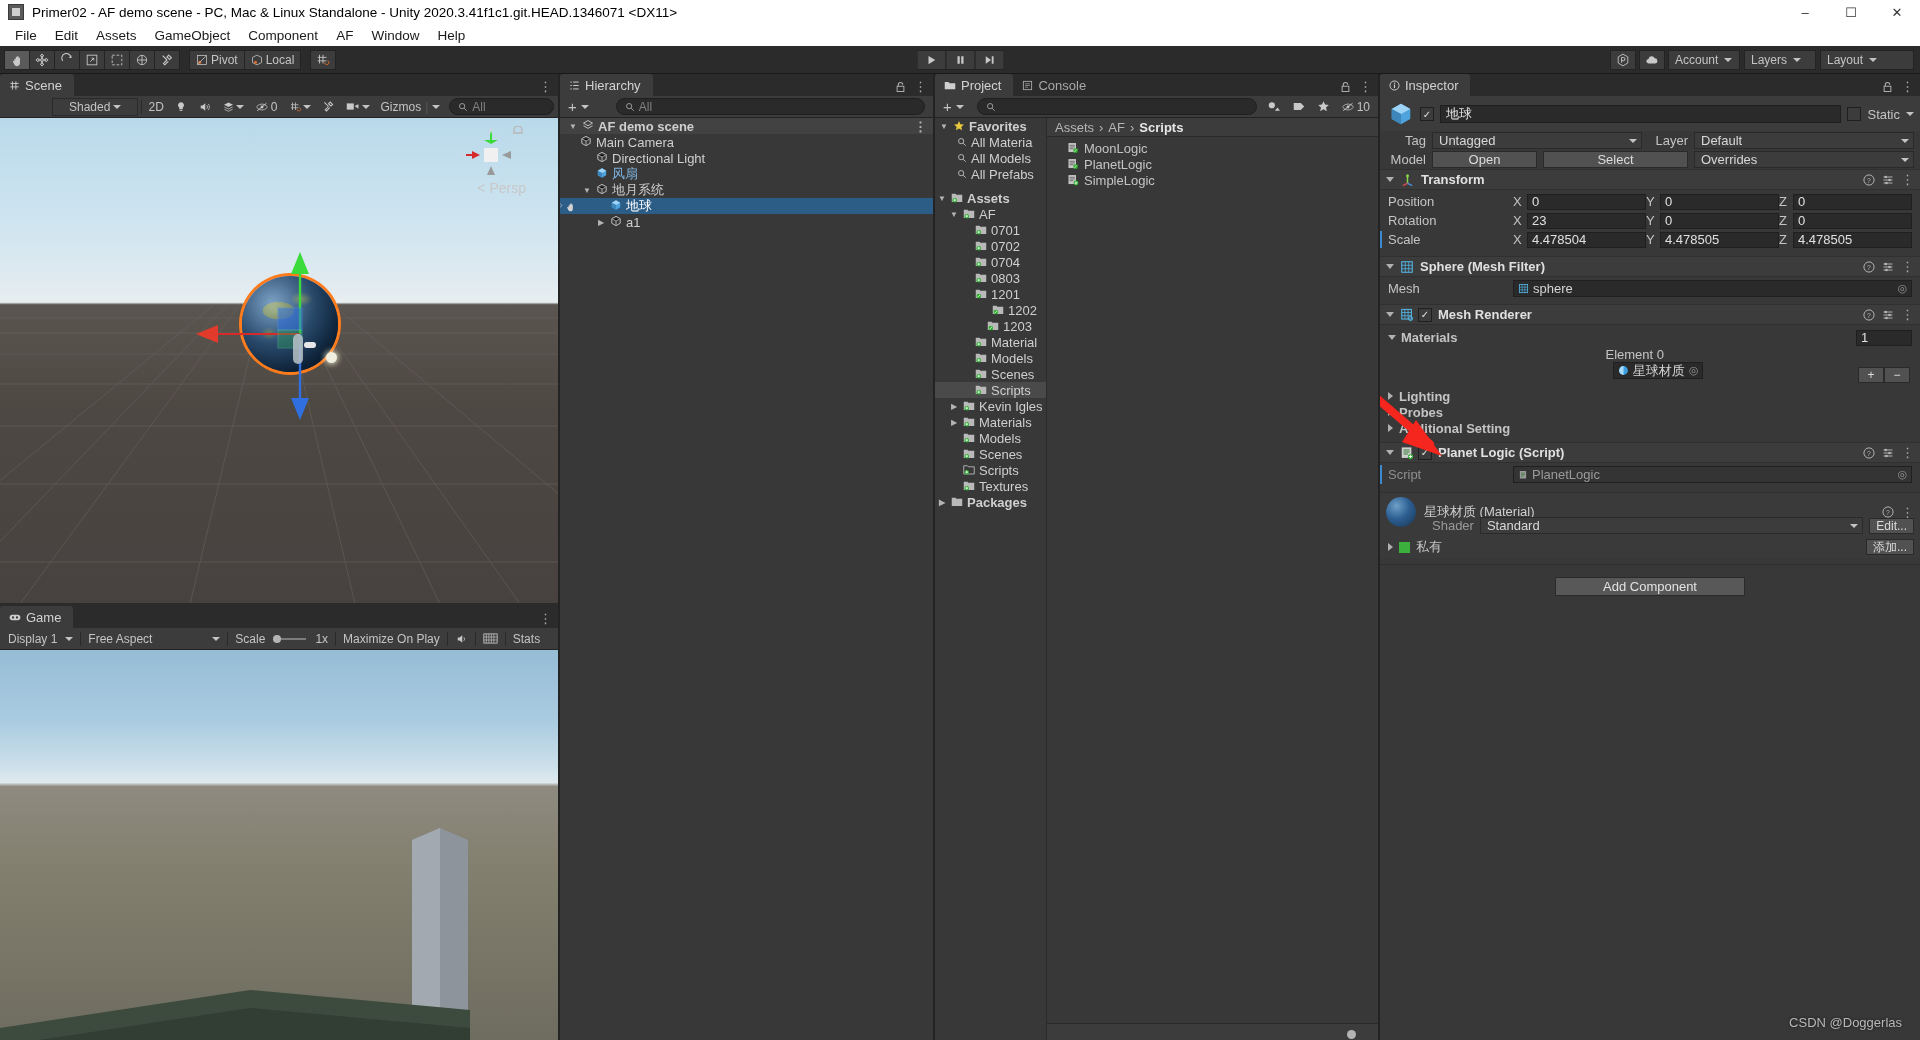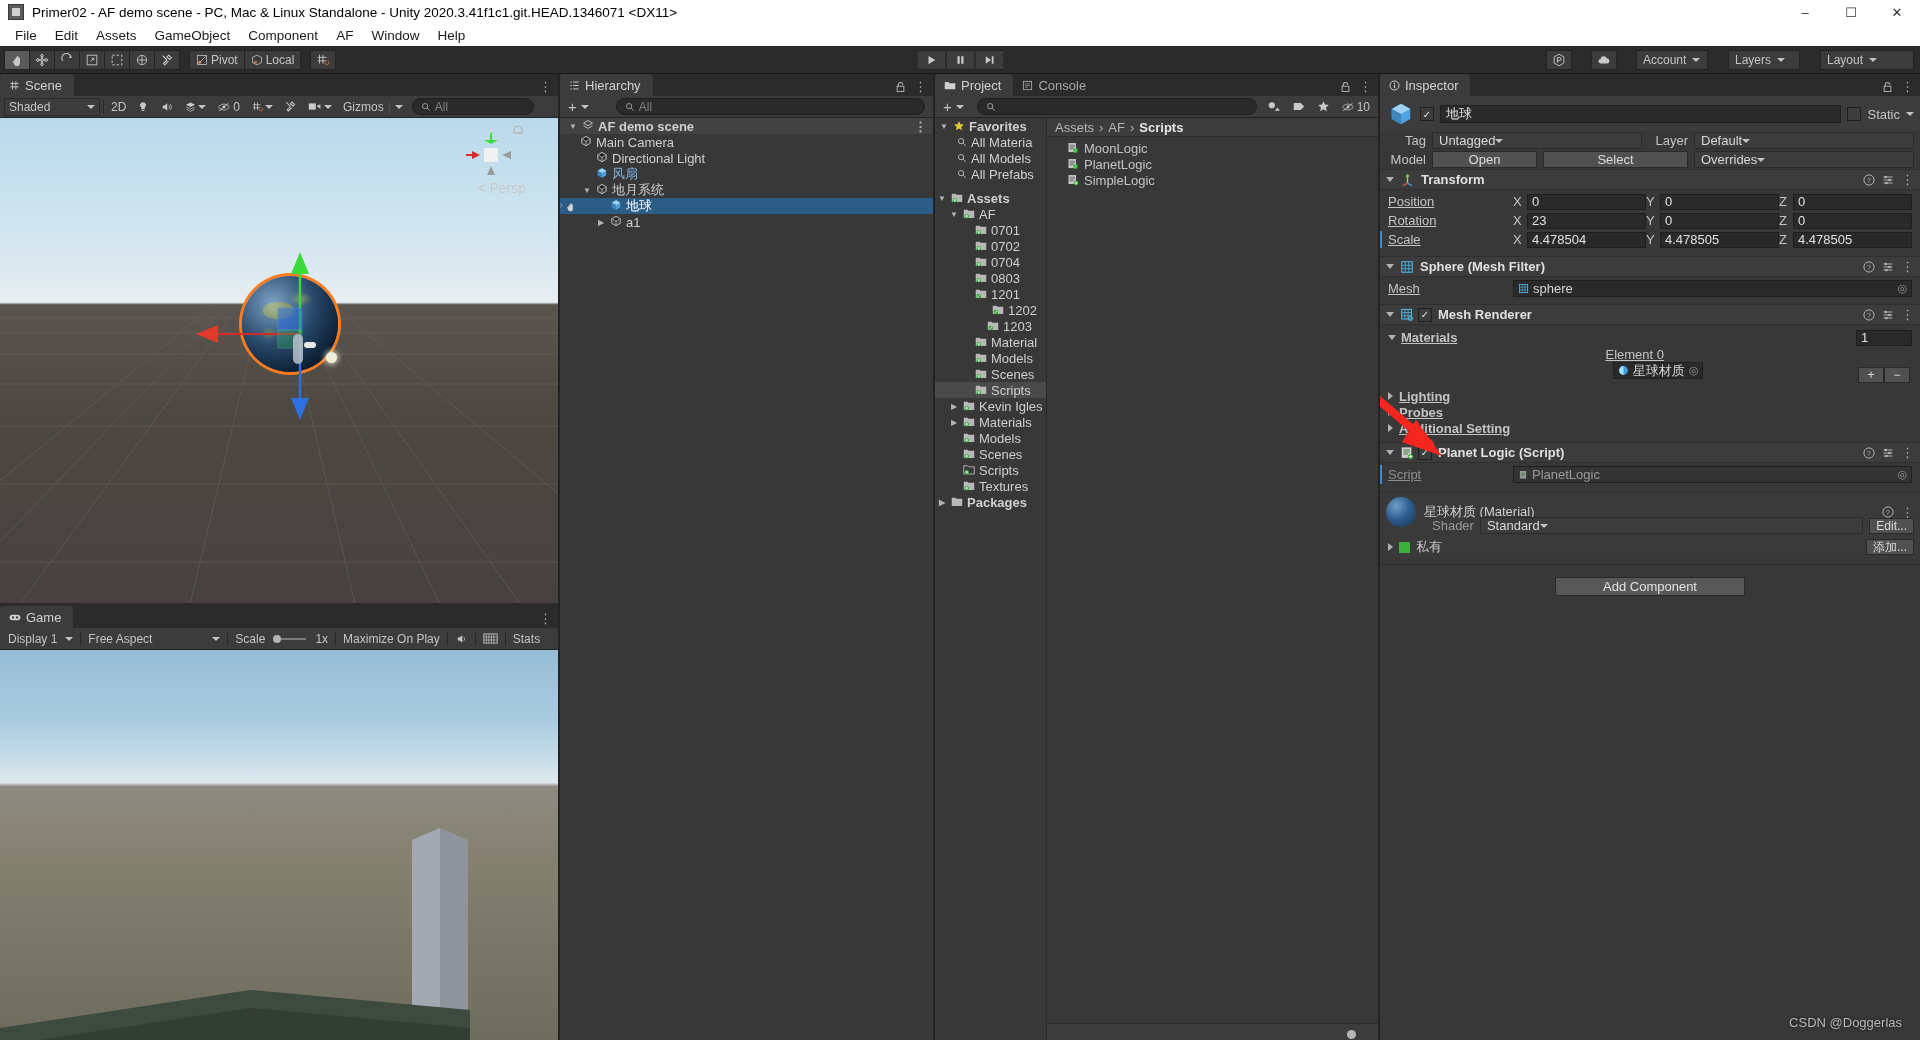--- a/index.html
+++ b/index.html
@@ -27,21 +27,21 @@
              border-bottom:1px solid #191919; position:relative; padding-left:4px; }
   .tbtn { height:20px; min-width:26px; background:#3c3c3c; border:1px solid #232323;
           display:flex; align-items:center; justify-content:center; color:#c4c4c4;
           font-size:12px; margin-right:-1px; }
   .tbtn.on { background:#5a5a5a; }
   .tgroup { display:flex; margin-right:10px; }
   .tbtn.wide { padding:0 6px; gap:3px; }
   .svgi { display:block; }
   .play-group { position:absolute; left:50%; transform:translateX(-50%); display:flex; }
   .play-group .tbtn { min-width:30px; height:20px; }
-  .right-group { position:absolute; right:6px; display:flex; align-items:flex-end; gap:20px;}
+  .right-group { position:absolute; right:6px; display:flex; align-items:flex-end; gap:4px;}
   .dropbtn { height:20px; background:#3c3c3c; border:1px solid #232323; display:flex;
              align-items:center; padding:0 6px; font-size:12px; color:#c4c4c4; gap:6px;}
   .caret { width:0;height:0;border-left:4px solid transparent;border-right:4px solid transparent;
            border-top:4px solid #c4c4c4; }
 
   
   .workspace { display:flex; height:calc(1040px - 24px - 22px - 28px); }
   .col { display:flex; flex-direction:column; }
   .left-col { width:560px; border-right:2px solid #232323;}
   .mid-col { width:375px; border-right:2px solid #232323;}
@@ -56,21 +56,21 @@
   .tab.inactive { background:#2b2b2b; color:#a8a8a8; }
   .tabbar-right { position:absolute; right:6px; bottom:3px; display:flex; gap:8px; align-items:center;}
   .kebab { letter-spacing:0; font-size:13px; color:#b0b0b0; line-height:1;}
 
   .panelbar { height:22px; background:#3c3c3c; display:flex; align-items:center;
               gap:3px; padding:0 4px; border-bottom:1px solid #232323;}
   .pb-item { height:18px; display:flex; align-items:center; gap:3px; padding:0 4px;
              font-size:12px; color:#c4c4c4;}
   .pb-sep { width:1px;height:14px;background:#2a2a2a;}
   .pb-drop { height:18px; background:#3c3c3c; border:1px solid #2a2a2a; display:flex;
-             align-items:center; justify-content:space-between; padding:0 4px; font-size:12px;}
+             align-items:center; justify-content:space-between; padding:0 16px; font-size:12px;margin-left:48px;}
   .searchbox { height:17px; background:#2a2a2a; border:1px solid #1f1f1f; border-radius:9px;
                display:flex; align-items:center; gap:4px; padding:0 8px; font-size:12px; color:#808080;}
 
   
   .sceneview { flex:1; position:relative; overflow:hidden;
     background:linear-gradient(to bottom,#b9d9ea 0%, #cfe5f0 22%, #dfeaf0 33%, #e8eef0 38%,
       #5b5550 38.5%, #4e4843 60%, #474240 100%); }
   .grid { position:absolute; inset:0; }
   .persp { position:absolute; right:32px; top:62px; color:#c8c8c8; font-size:14px;}
   .gizmo { position:absolute; right:34px; top:8px; width:66px;height:62px;}
@@ -123,33 +123,33 @@
   .insp-head{display:flex;align-items:center;gap:6px;padding:5px 6px 4px 8px;background:#3c3c3c;}
   .cube-icon{width:26px;height:26px;flex:0 0 26px;}
   .chk{width:14px;height:14px;background:#3c3c3c;border:1px solid #1f1f1f;display:flex;
        align-items:center;justify-content:center;font-size:10px;color:#e2e2e2;flex:0 0 14px;}
   .nameinput{flex:1;height:18px;background:#2a2a2a;border:1px solid #1f1f1f;color:#e4e4e4;
              display:flex;align-items:center;padding:0 5px;font-size:13px;}
   .static-box{display:flex;align-items:center;gap:6px;font-size:13px;}
   .frow{display:flex;align-items:center;gap:6px;padding:1px 6px 1px 8px;height:19px;}
   .lbl{color:#c4c4c4;font-size:13px;}
   .sel-field{height:17px;background:#3c3c3c;border:1px solid #2a2a2a;display:flex;align-items:center;
-             justify-content:flex-start;padding:0 4px 0 6px;font-size:13px;color:#d8d8d8;}
+             justify-content:space-between;padding:0 4px 0 6px;font-size:13px;color:#d8d8d8;}
   .btn-g{height:17px;background:#515151;border:1px solid #2a2a2a;display:flex;align-items:center;
          justify-content:center;font-size:13px;color:#dcdcdc;}
   .comp-head{height:21px;background:#3c3c3c;display:flex;align-items:center;gap:6px;padding:0 6px 0 6px;
              border-top:1px solid #303030;border-bottom:1px solid #303030;}
   .comp-title{font-weight:bold;color:#e0e0e0;font-size:13px;}
   .comp-right{margin-left:auto;display:flex;align-items:center;gap:7px;color:#b4b4b4;font-size:12px;}
   .tri{width:0;height:0;border-left:4px solid transparent;border-right:4px solid transparent;
        border-top:5px solid #b0b0b0;}
   .tri.right{border-top:4px solid transparent;border-bottom:4px solid transparent;
        border-left:5px solid #b0b0b0;border-right:none;}
   .vecrow{display:flex;align-items:center;height:19px;padding:0 8px 0 8px;gap:0;}
-  .vecrow .lbl{width:125px;text-decoration:underline;}
+  .vecrow .lbl{width:125px;}
   .axis{display:flex;align-items:center;flex:1;gap:4px;}
   .axis .ax{width:10px;color:#c4c4c4;font-size:13px;}
   .numf{flex:1;height:16px;background:#2a2a2a;border:1px solid #1f1f1f;color:#e0e0e0;
         display:flex;align-items:center;padding:0 4px;font-size:13px;}
   .objf{flex:1;height:17px;background:#2a2a2a;border:1px solid #1f1f1f;color:#d4d4d4;
         display:flex;align-items:center;gap:4px;padding:0 4px;font-size:13px;}
   .objf .pick{margin-left:auto;color:#9c9c9c;font-size:11px;}
   .blue-bar{position:absolute;left:0;width:2px;background:#3c8ad0;}
   .matprev{width:30px;height:30px;border-radius:50%;flex:0 0 30px;
      background:radial-gradient(circle at 35% 30%, #6fa0c8 0%, #2d5f92 45%, #173350 100%);}

